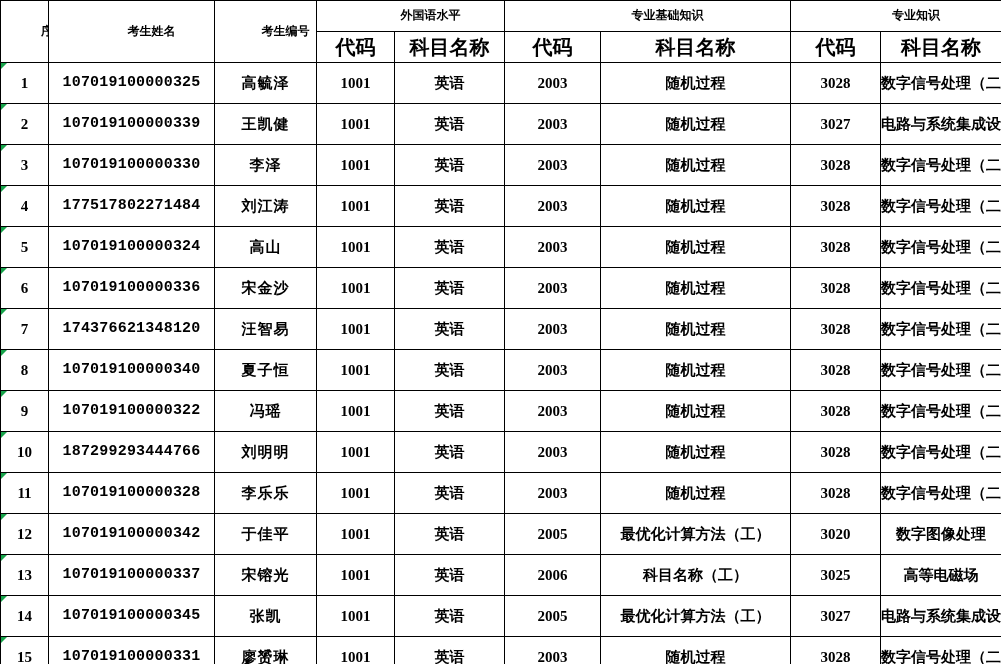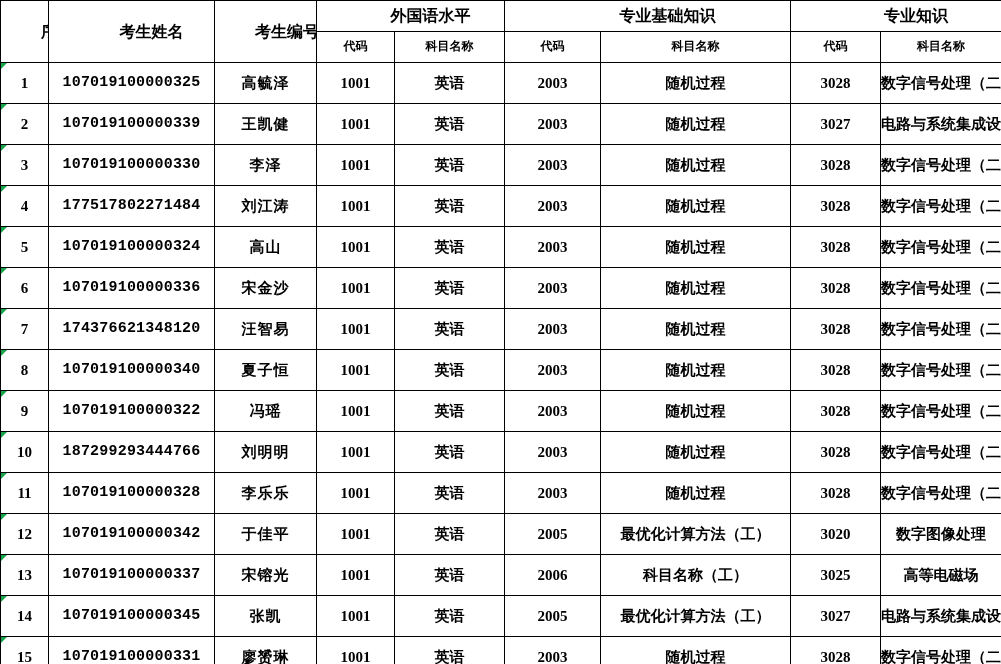--- a/index.html
+++ b/index.html
@@ -43,26 +43,26 @@
   col.c-name     { width: 102px; }
   col.c-code1    { width: 78px; }
   col.c-sub1     { width: 110px; }
   col.c-code2    { width: 96px; }
   col.c-sub2     { width: 190px; }
   col.c-code3    { width: 90px; }
   col.c-sub3     { width: 121px; }
 
   thead tr.group-row th {
     height: 30px;
-    font-size: 16px;
+    font-size: 12px;
     padding-left: 40px;
   }
   thead tr.sub-row th {
     height: 30px;
-    font-size: 12px;
+    font-size: 20px;
   }
   thead th.tall {
     height: 60px;
     font-size: 16px;
   }
   tbody tr {
     height: 40px;
   }
   tbody td {
     height: 40px;

